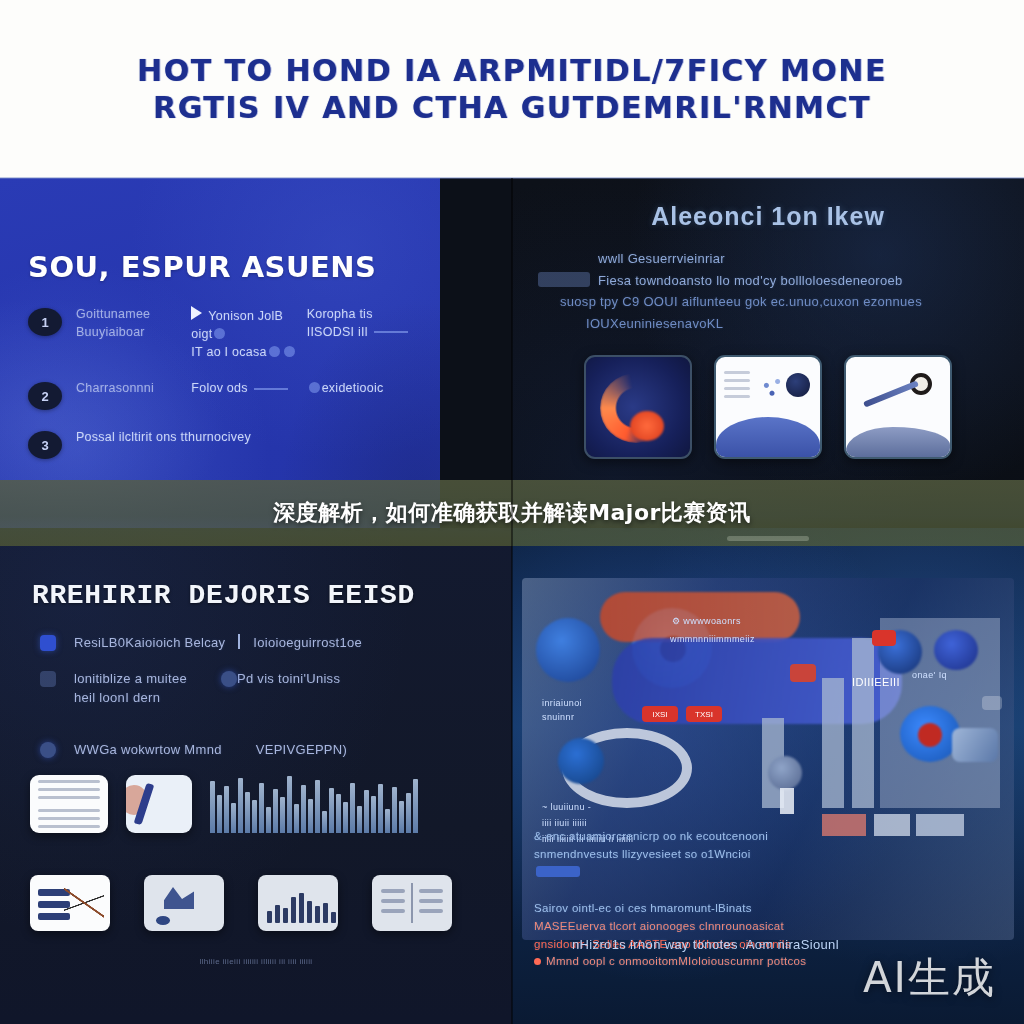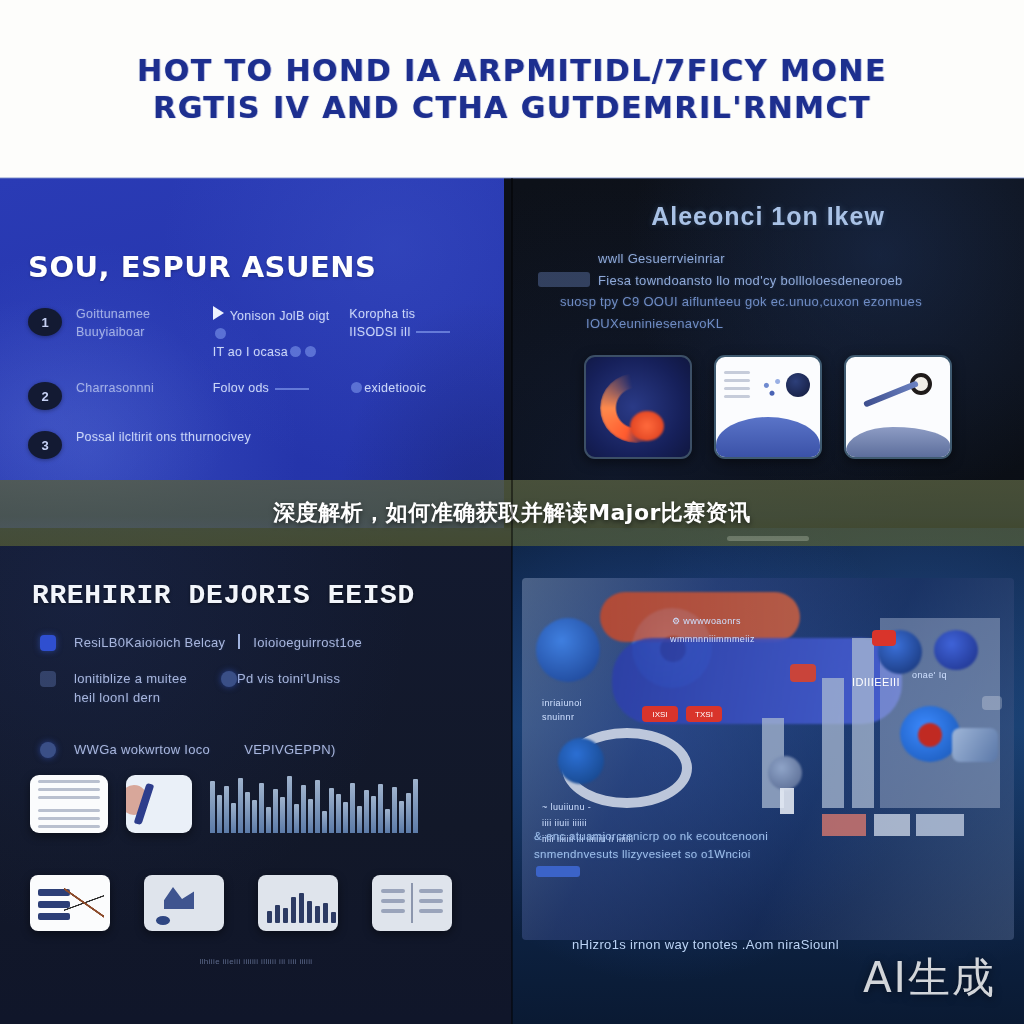--- a/index.html
+++ b/index.html
@@ -32,21 +32,21 @@
   }
   .title-line.l1 { font-size:30px; }
   .title-line.l2 { font-size:30px; }
   .title-line.l3 { font-size:30px; }
 
   
   .quad { position:absolute; overflow:hidden; }
 
   
   #q-tl {
-    left:0; top:178px; width:504px; height:350px;
+    left:0; top:178px; width:440px; height:350px;
     background:
       radial-gradient(circle at 18% 78%, rgba(90,120,230,.28) 0%, rgba(90,120,230,0) 42%),
       radial-gradient(circle at 78% 20%, rgba(70,95,210,.30) 0%, rgba(70,95,210,0) 48%),
       linear-gradient(165deg,#2a3bb5 0%,#2636ae 45%,#2434a8 100%);
   }
   #q-tl::after{
     content:""; position:absolute; inset:0;
     background:
       radial-gradient(ellipse 260px 180px at 10% 70%, rgba(150,175,255,.12), transparent 70%),
       radial-gradient(ellipse 200px 300px at 95% 95%, rgba(20,30,90,.35), transparent 70%);
@@ -398,21 +398,21 @@
           <div class="bl-txt" style="display:flex;gap:0;align-items:flex-start">
             <span class="bl-ico round" style="margin:2px 0 0 0"></span>
             <span>Pd vis toini'Uniss</span>
           </div>
         </div>
       </div>
 
       <div class="bl-row" style="margin-top:32px">
         <div class="bl-ico round"></div>
         <div class="bl-split">
-          <div class="bl-txt">WWGa wokwrtow Ioco</div>
+          <div class="bl-txt">WWGa wokwrtow Mmnd</div>
           <div class="bl-txt">VEPIVGEPPN)</div>
         </div>
       </div>
     </div>
 
     <div class="thumbs-row">
       <div class="thumb doc">
           <i></i>
           <i></i>
           <i></i>
@@ -537,20 +537,26 @@
       <div class="gbar" style="left:352px;top:236px;width:36px;height:22px;background:rgba(200,210,228,.8);"></div>
       <div class="gbar" style="left:394px;top:236px;width:48px;height:22px;background:rgba(190,202,224,.8);"></div>
     </div>
 
     <div class="br-text t1">
       <div>&amp;-enc atuamjorcrenicrp oo nk ecoutcenooni</div>
       <div>snmendnvesuts llizyvesieet so o1Wncioi</div>
       <div><span class="br-mini-badge"></span></div>
     </div>
 
+    <div class="br-text t2">
+      <div>Sairov ointl-ec oi ces hmaromunt-lBinats</div>
+      <div class="hl">MASEEuerva tlcort aionooges clnnrounoasicat</div>
+      <div class="hl2">gnsidourr- Sellec AASTE ano IKIndos oin eonils</div>
+      <div><span class="br-dot"></span><span class="hl">Mmnd oopl c onmooitomMIoloiouscumnr pottcos</span></div>
+    </div>
 
     <div class="br-caption">nHizro1s irnon way tonotes .Aom  niraSiounl</div>
   </div>
 
   <div class="seam-h"></div>
   <div class="seam-v"></div>
 
   <div class="banner">
     <div class="banner-text">深度解析，如何准确获取并解读Major比赛资讯</div>
   </div>

